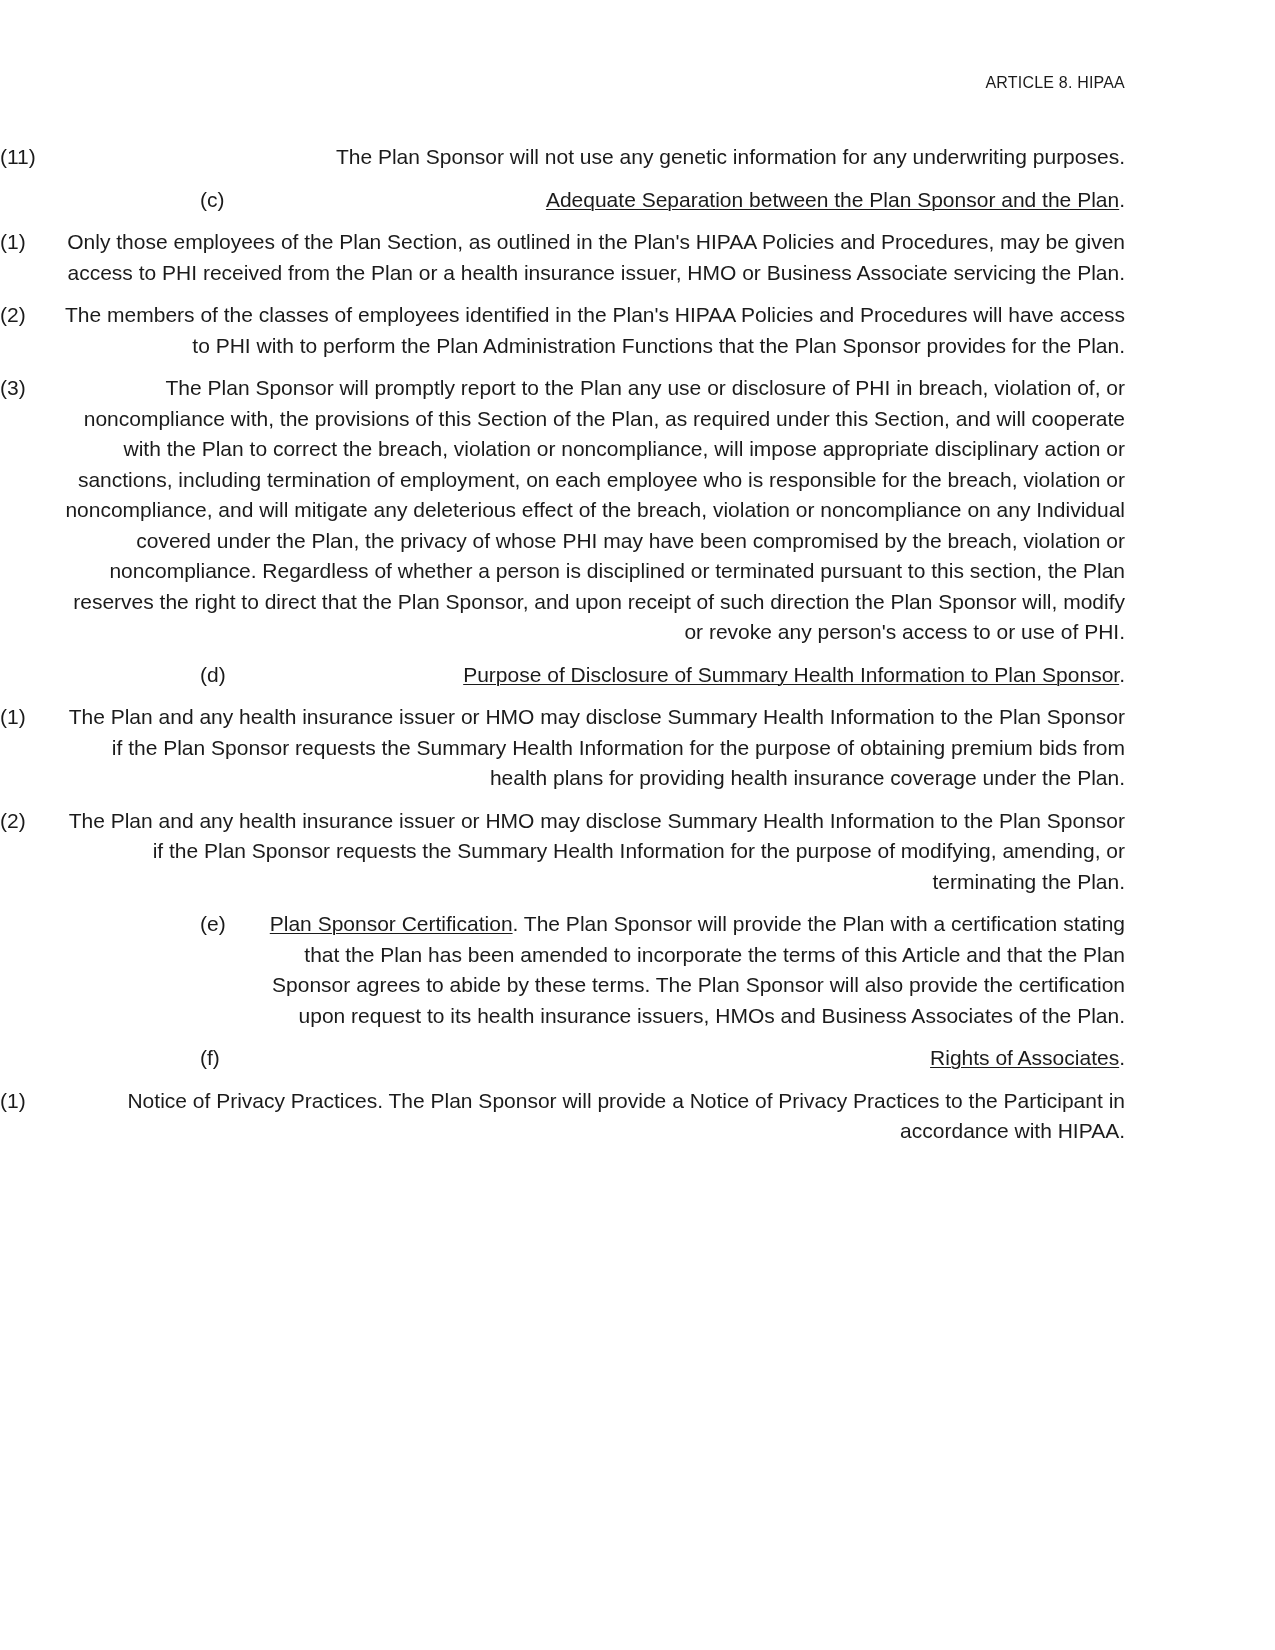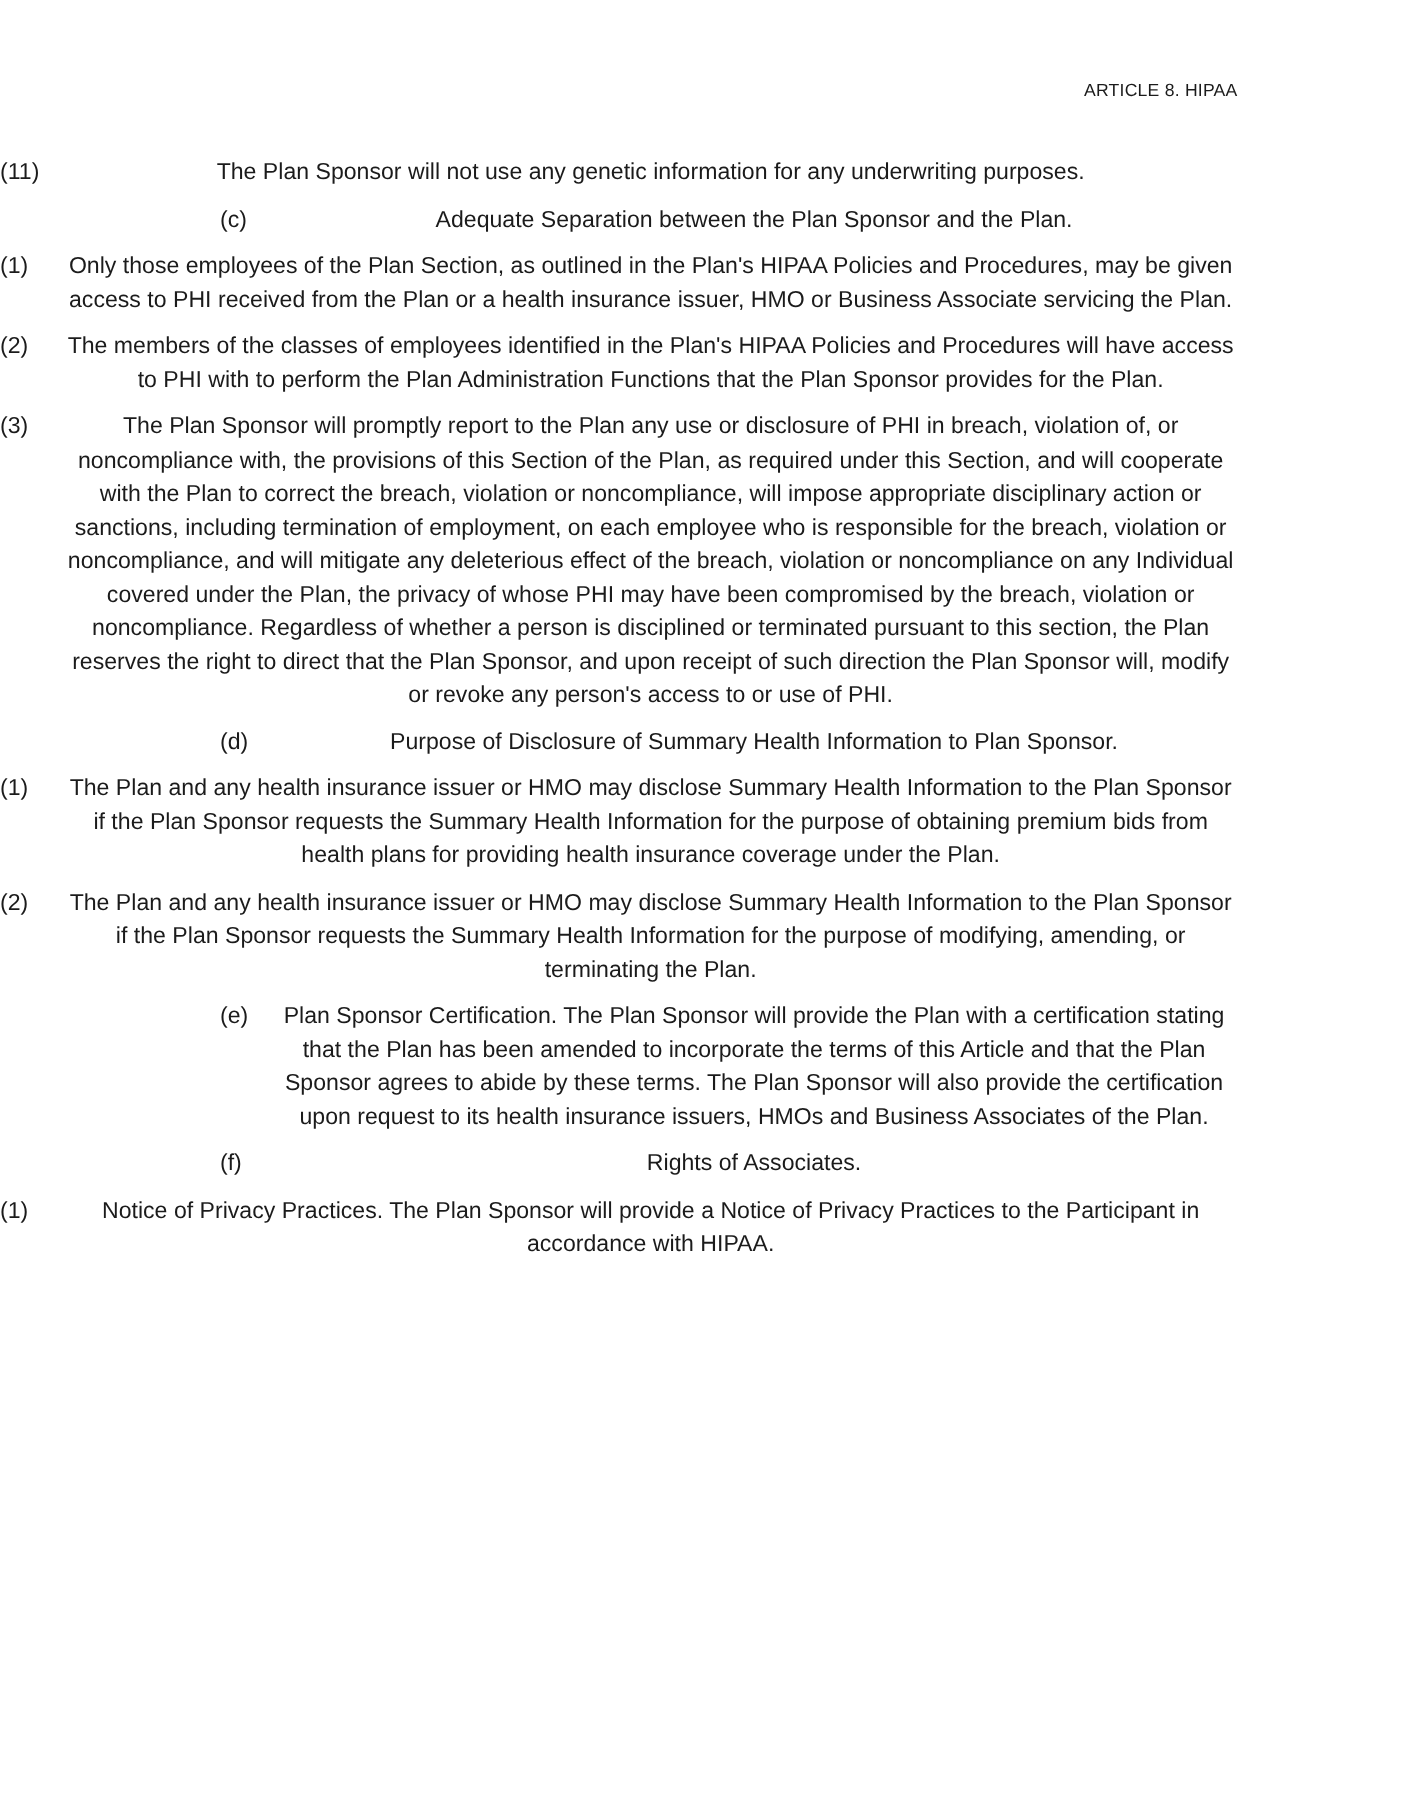--- a/index.html
+++ b/index.html
@@ -53,24 +53,25 @@
     margin-right: 150px;
   }
   .marker {
     flex: 0 0 auto;
     white-space: nowrap;
   }
   .item.lvl1 > .marker { width: 46px; }
   .item.lvl2 > .marker { width: 58px; }
   .body-text {
     flex: 1 1 auto;
-    text-align: center;
+    text-align: right;
     hyphens: none;
   }
   .u-head {
+    text-decoration: underline;
     text-underline-offset: 2px;
     text-decoration-thickness: 1.2px;
   }
 
   
   .page-footer {
     position: absolute;
     left: 150px;
     right: 150px;
     top: 1528px;

